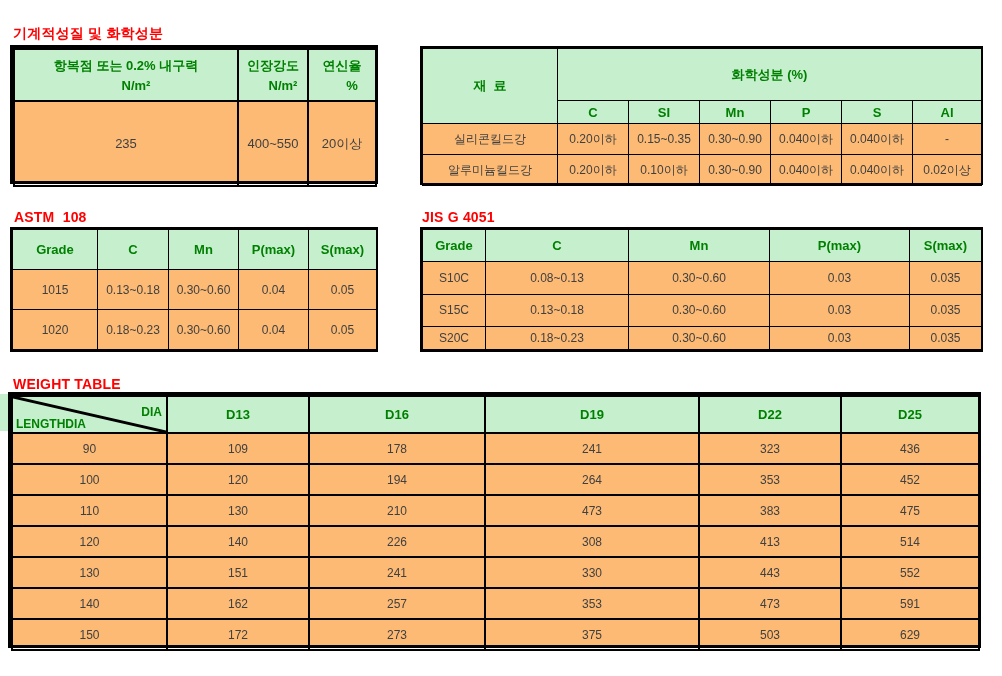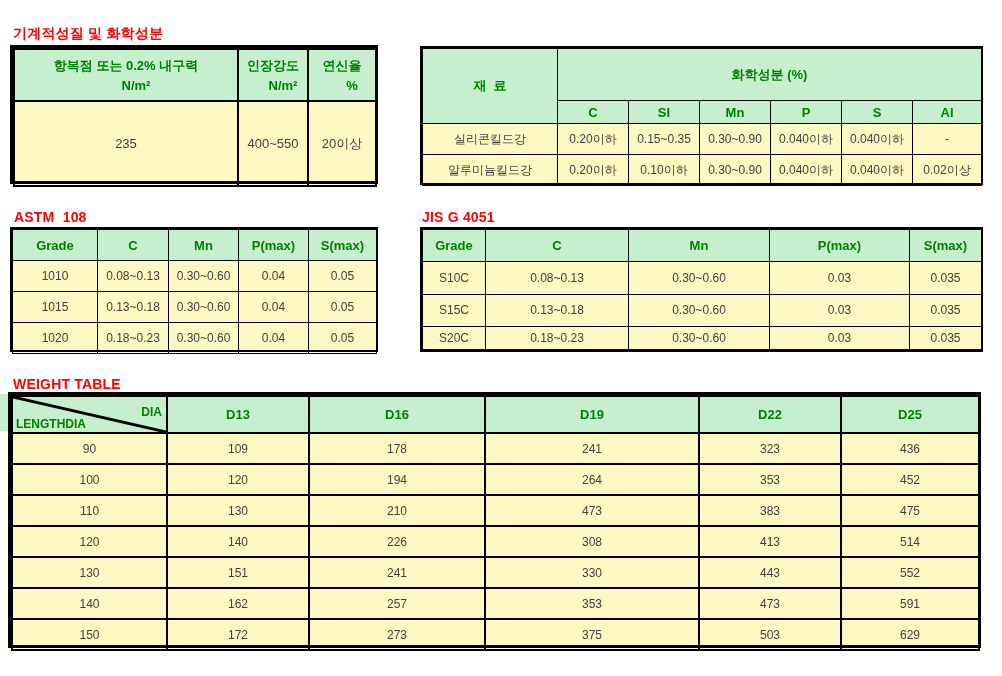--- a/index.html
+++ b/index.html
@@ -5,21 +5,21 @@
   html,body{margin:0;padding:0;}
   body{
     width:1002px;height:676px;position:relative;background:#ffffff;
     font-family:"Liberation Sans","DejaVu Sans",sans-serif;
     color:#404040;font-size:12px;overflow:hidden;
   }
   .section-title{
     position:absolute;color:#ff0000;font-weight:bold;font-size:14px;
     white-space:pre;letter-spacing:0.2px;
   }
-  .wrap{position:absolute;background:#fef9c3;box-sizing:border-box;}
+  .wrap{position:absolute;background:#fdba74;box-sizing:border-box;}
   .b3{border:3px solid #000;}
   .b2{border:2px solid #000;}
   table.tbl{border-collapse:collapse;table-layout:fixed;width:100%;height:100%;}
   .tbl th,.tbl td{
     border:1px solid #000;text-align:center;vertical-align:middle;
     padding:0;overflow:hidden;
   }
   .tbl th{background:#c6efce;color:#008000;font-weight:bold;font-size:13px;}
   .tbl td{font-size:12px;color:#404040;}
   .mech th,.mech td{border-width:2px;}
@@ -135,27 +135,20 @@
     </colgroup>
     <tbody>
         <tr style="height:31px;">
       <th>Grade</th>
       <th>C</th>
       <th>Mn</th>
       <th>P(max)</th>
       <th>S(max)</th>
     </tr>
     <tr style="height:31px;">
-      <td>1010</td>
-      <td>0.08~0.13</td>
-      <td>0.30~0.60</td>
-      <td>0.04</td>
-      <td>0.05</td>
-    </tr>
-    <tr style="height:31px;">
       <td>1015</td>
       <td>0.13~0.18</td>
       <td>0.30~0.60</td>
       <td>0.04</td>
       <td>0.05</td>
     </tr>
     <tr style="height:31px;">
       <td>1020</td>
       <td>0.18~0.23</td>
       <td>0.30~0.60</td>

